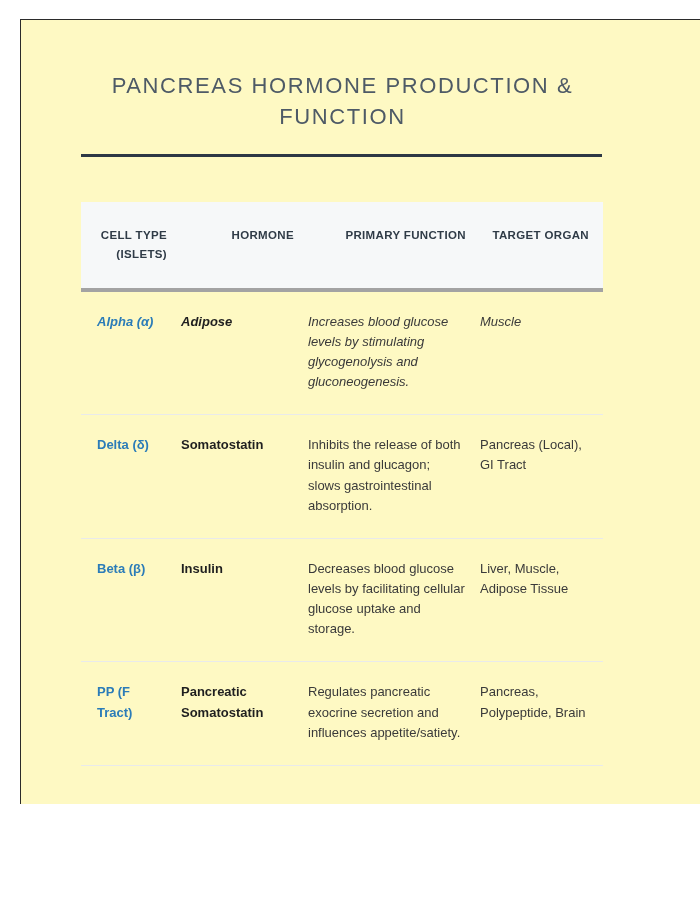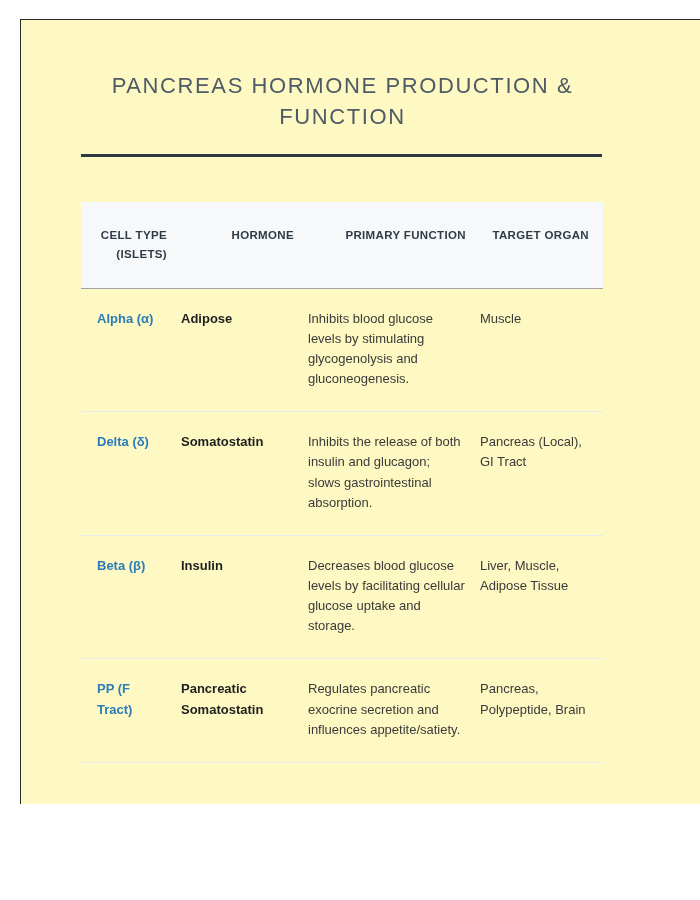--- a/index.html
+++ b/index.html
@@ -79,21 +79,21 @@
 
   .hormone-table td {
     vertical-align: top;
     font-size: 13px;
     color: #3a3a3a;
     padding: 20px 14px 22px 0;
     line-height: 1.55;
     border-bottom: 1px solid #e9eaeb;
   }
 
-  .hormone-table tbody tr:first-child td { border-top: 1px solid #a3a3a3; }
+  .hormone-table tbody tr:first-child td { border-top: 4px solid #a3a3a3; font-style: italic; }
 
   .col-cell   { width: 100px; }
   .col-horm   { width: 127px; }
   .col-func   { width: 172px; }
   .col-target { width: 123px; }
 
   .cell-type-link {
     color: #2b7cb8;
     font-weight: 600;
     font-size: 13px;
@@ -133,21 +133,21 @@
         </tr>
       </thead>
       <tbody>
         <tr>
           <td>
             <a class="cell-type-link" href="#">Alpha (α)</a>
           </td>
           <td>
             <span class="hormone-name">Adipose</span>
           </td>
-          <td>Inhibits blood glucose levels by stimulating glycogenolysis and gluconeogenesis.</td>
+          <td>Increases blood glucose levels by stimulating glycogenolysis and gluconeogenesis.</td>
           <td>Muscle</td>
         </tr>
         <tr>
           <td>
             <a class="cell-type-link" href="#">Delta (δ)</a>
           </td>
           <td>
             <span class="hormone-name">Somatostatin</span>
           </td>
           <td>Inhibits the release of both insulin and glucagon; slows gastrointestinal absorption.</td>

